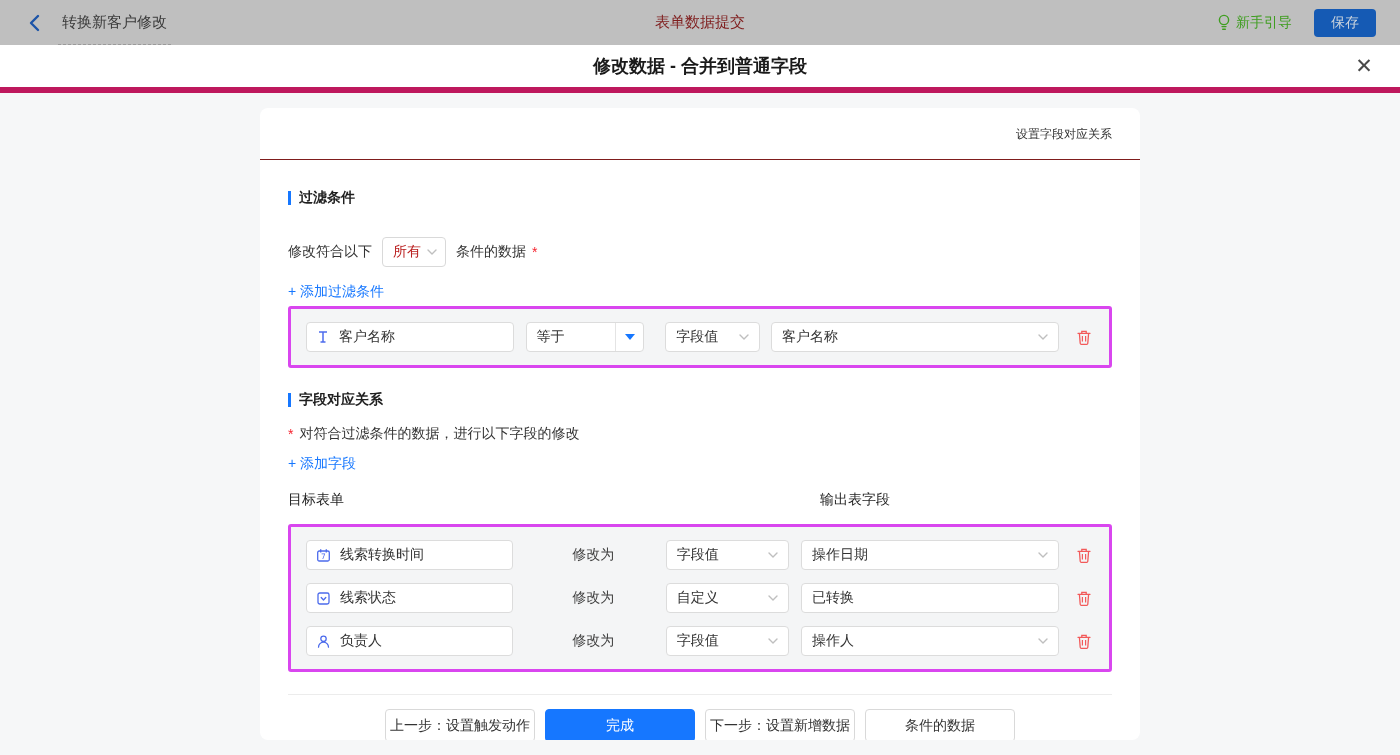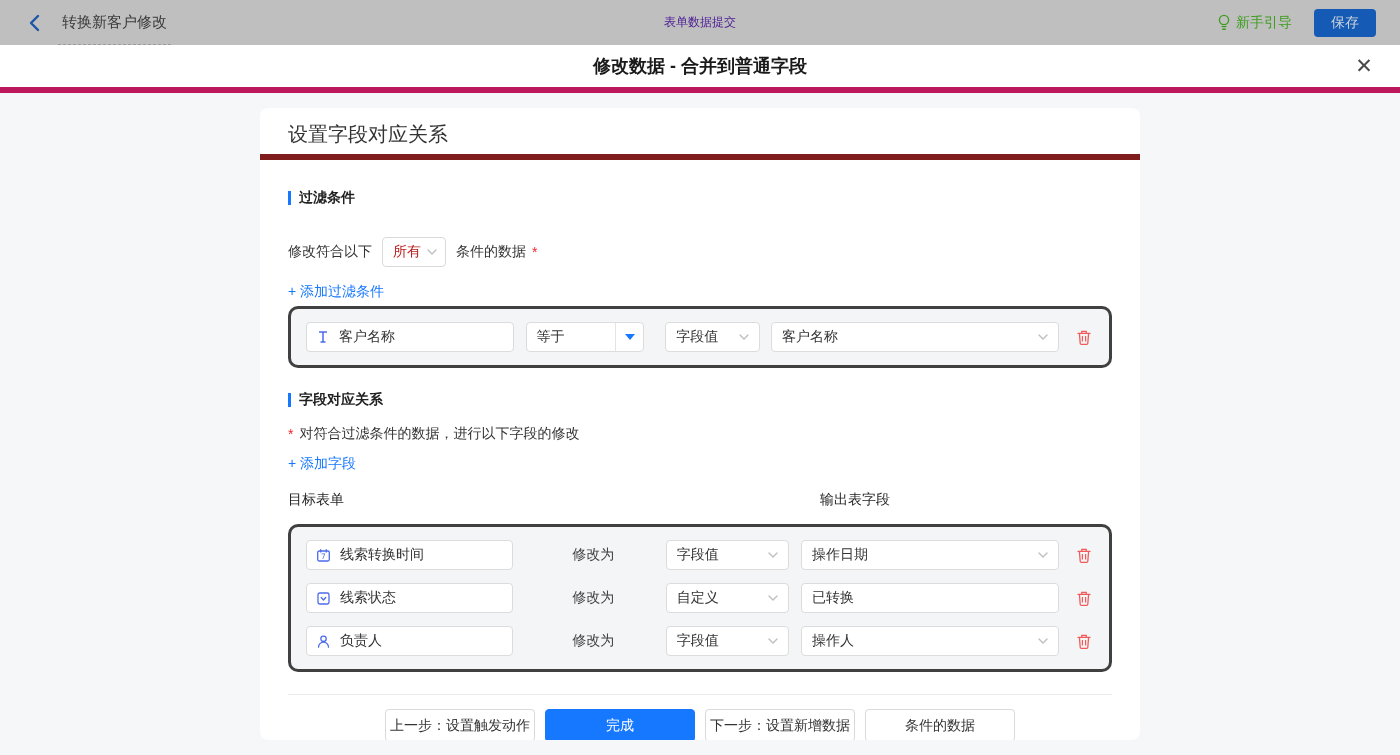--- a/index.html
+++ b/index.html
@@ -14,21 +14,21 @@
     height:45px; background:#bfbfbf; display:flex; align-items:center;
     padding:0 24px 0 28px; position:relative;
   }
   .back-btn { display:flex; align-items:center; cursor:pointer; }
   .doc-title {
     margin-left:16px; height:100%; display:flex; align-items:center;
     color:#3c3c3c; font-size:15px; border-bottom:1px dashed #9b9b9b; padding:0 4px;
   }
   .center-title {
     position:absolute; left:50%; transform:translateX(-50%);
-    color:#4c1d95; font-size:12px;
+    color:#7f1d1d; font-size:15px;
   }
   .topbar-right { margin-left:auto; display:flex; align-items:center; gap:22px; }
   .guide { display:flex; align-items:center; gap:5px; color:#3f9e20; font-size:14px; cursor:pointer; }
   .save-btn {
     width:62px; height:28px; background:#155ab4; color:#ccd4dd; border:none;
     border-radius:4px; font-size:14px; cursor:pointer;
   }
 
   
   .modal-header {
@@ -42,43 +42,44 @@
     font-size:21px; color:#4a4a4a; cursor:pointer; background:none; border:none;
   }
 
   
   .content { height:662px; background:#f6f7f8; }
   .panel {
     width:880px; height:632px; margin:15px auto 0; background:#fff;
     border-radius:8px; overflow:hidden;
   }
   .panel-header {
-    height:52px; line-height:52px; padding:0 28px; font-size:20px; color:#333;
-    border-bottom:6px solid #7f1d1d;
+    height:52px; line-height:52px; padding:0 28px; font-size:12px; color:#333;
+    border-bottom:1px solid #7f1d1d;
+    text-align:right;
   }
   .panel-body { padding:0 28px; }
 
   .section-title { margin-top:29px; display:flex; align-items:center; font-weight:bold; font-size:14px; color:#1f1f1f; }
   .section-title .bar { width:3px; height:14px; background:#1677ff; margin-right:8px; }
 
   .cond-row { margin-top:30px; display:flex; align-items:center; }
   .cond-text { color:#333; }
   .req { color:#f5222d; margin-left:6px; font-size:14px; }
 
   .mini-select {
     margin:0 10px; width:64px; height:30px; border:1px solid #d9d9d9; border-radius:4px;
     background:#fff; display:flex; align-items:center; padding:0 8px 0 10px; cursor:pointer;
   }
   .mini-select .lbl { flex:1; color:#b91c1c; }
 
   .add-link { margin-top:14px; height:20px; line-height:20px; color:#1677ff; font-size:14px; cursor:pointer; width:fit-content; }
   .add-link.second { margin-top:10px; }
 
   .red-box {
-    border:3px solid #404040; border-radius:10px; background:#f4f5f6;
+    border:3px solid #d946ef; border-radius:3px; background:#f4f5f6;
     padding:13px 15px;
   }
   .red-box.first { margin-top:5px; }
   .red-box.second { margin-top:15px; }
 
   .frow { display:flex; align-items:center; }
   .mrow + .mrow { margin-top:13px; }
 
   .box {
     height:30px; background:#fff; border:1px solid #dcdcdc; border-radius:4px;

